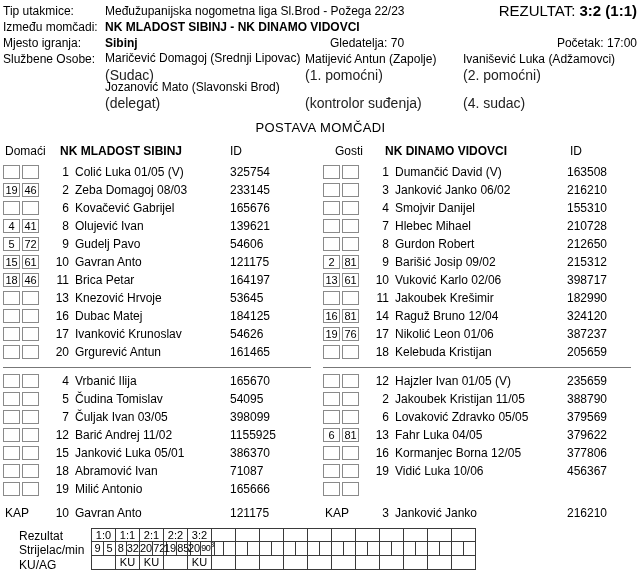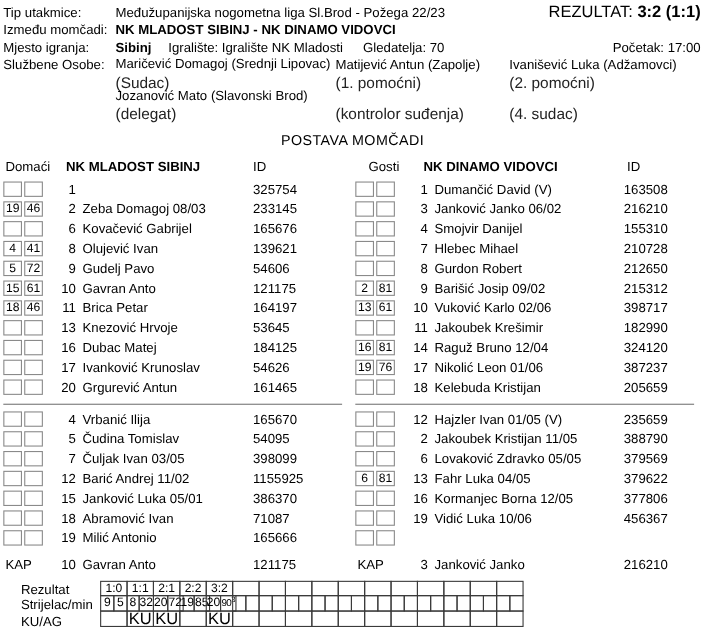--- a/index.html
+++ b/index.html
@@ -48,40 +48,39 @@
   .gcol:first-child{margin-left:0;}
   .gc-res{height:14px;border:1px solid #3a3a3a;box-sizing:border-box;
           text-align:center;font-size:11px;line-height:12px;}
   .gc-min{height:15px;display:flex;margin-top:-1px;}
   .gc-s,.gc-m{width:18px;box-sizing:border-box;border:1px solid #3a3a3a;
               text-align:center;font-size:11px;line-height:13px;}
   .gc-m{margin-left:-1px;}
   .gc-m sup{font-size:7px;line-height:6px;}
   .gc-m.tight{font-size:9px;letter-spacing:-.5px;}
   .gc-ku{height:15px;margin-top:-1px;border:1px solid #3a3a3a;box-sizing:border-box;
-         text-align:center;font-size:15px;line-height:13px;}
+         text-align:center;font-size:11px;line-height:13px;}
 </style>
 </head>
 <body>
 
 <div id="page">
 
   <div class="abs hlabel" style="top:4px">Tip utakmice:</div>
   <div class="abs hval" style="top:4px">Međužupanijska nogometna liga Sl.Brod - Požega 22/23</div>
   <div class="abs" id="rezultat">
     <span>REZULTAT:</span>
     <span class="bold">3:2 (1:1)</span>
   </div>
 
   <div class="abs hlabel" style="top:20px">Između momčadi:</div>
   <div class="abs hval bold" style="top:20px">NK MLADOST SIBINJ - NK DINAMO VIDOVCI</div>
 
   <div class="abs hlabel" style="top:36px">Mjesto igranja:</div>
   <div class="abs hval bold" style="top:36px">Sibinj</div>
-  <div class="abs" style="top:36px;left:153px">Igralište: Igralište NK Mladosti</div>
   <div class="abs" style="top:36px;left:330px">Gledatelja: 70</div>
   <div class="abs" id="pocetak">Početak: 17:00</div>
 
   <div class="abs hlabel" style="top:52px">Službene Osobe:</div>
   <div class="abs off-c1" style="top:51px">Maričević Domagoj (Srednji Lipovac)</div>
   <div class="abs off-c2" style="top:52px">Matijević Antun (Zapolje)</div>
   <div class="abs off-c3" style="top:52px">Ivanišević Luka (Adžamovci)</div>
   <div class="abs off-c1 role" style="top:67px">(Sudac)</div>
   <div class="abs off-c2 role" style="top:67px">(1. pomoćni)</div>
   <div class="abs off-c3 role" style="top:67px">(2. pomoćni)</div>
@@ -96,20 +95,21 @@
     <div class="team-head">
       <span class="side-label">Domaći</span>
       <span class="team-name">NK MLADOST SIBINJ</span>
       <span class="id-head">ID</span>
     </div>
     <div id="home-starters">
         <div class="p-row">
     <span class="bx bx1"></span>
     <span class="bx bx2"></span>
     <span class="p-num">1</span>
+    <span class="p-name">Colić Luka 01/05 (V)</span>
     <span class="p-id">325754</span>
   </div>
         <div class="p-row">
     <span class="bx bx1">19</span>
     <span class="bx bx2">46</span>
     <span class="p-num">2</span>
     <span class="p-name">Zeba Domagoj 08/03</span>
     <span class="p-id">233145</span>
   </div>
         <div class="p-row">

